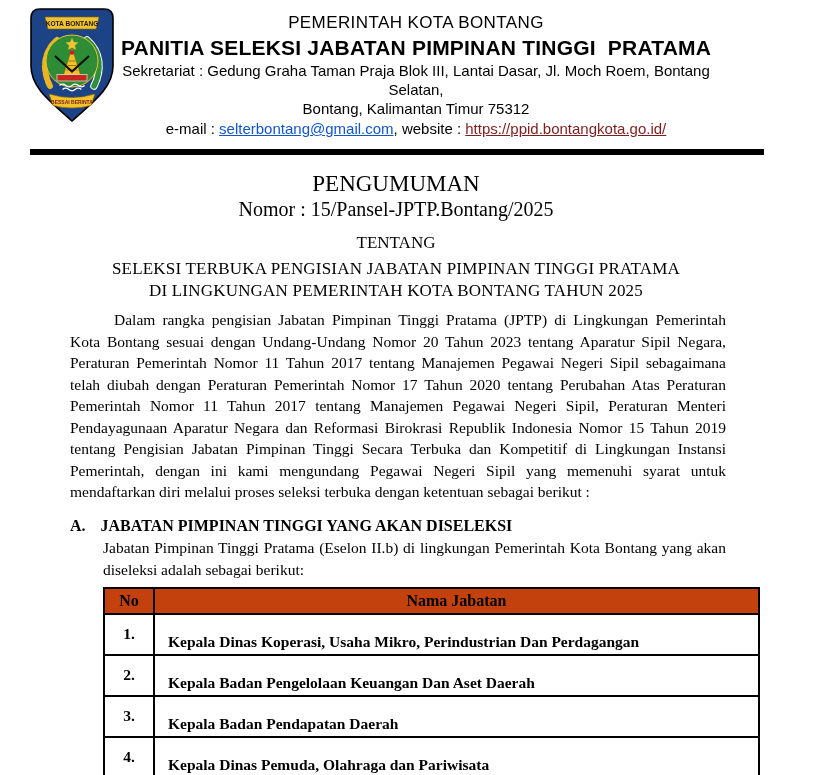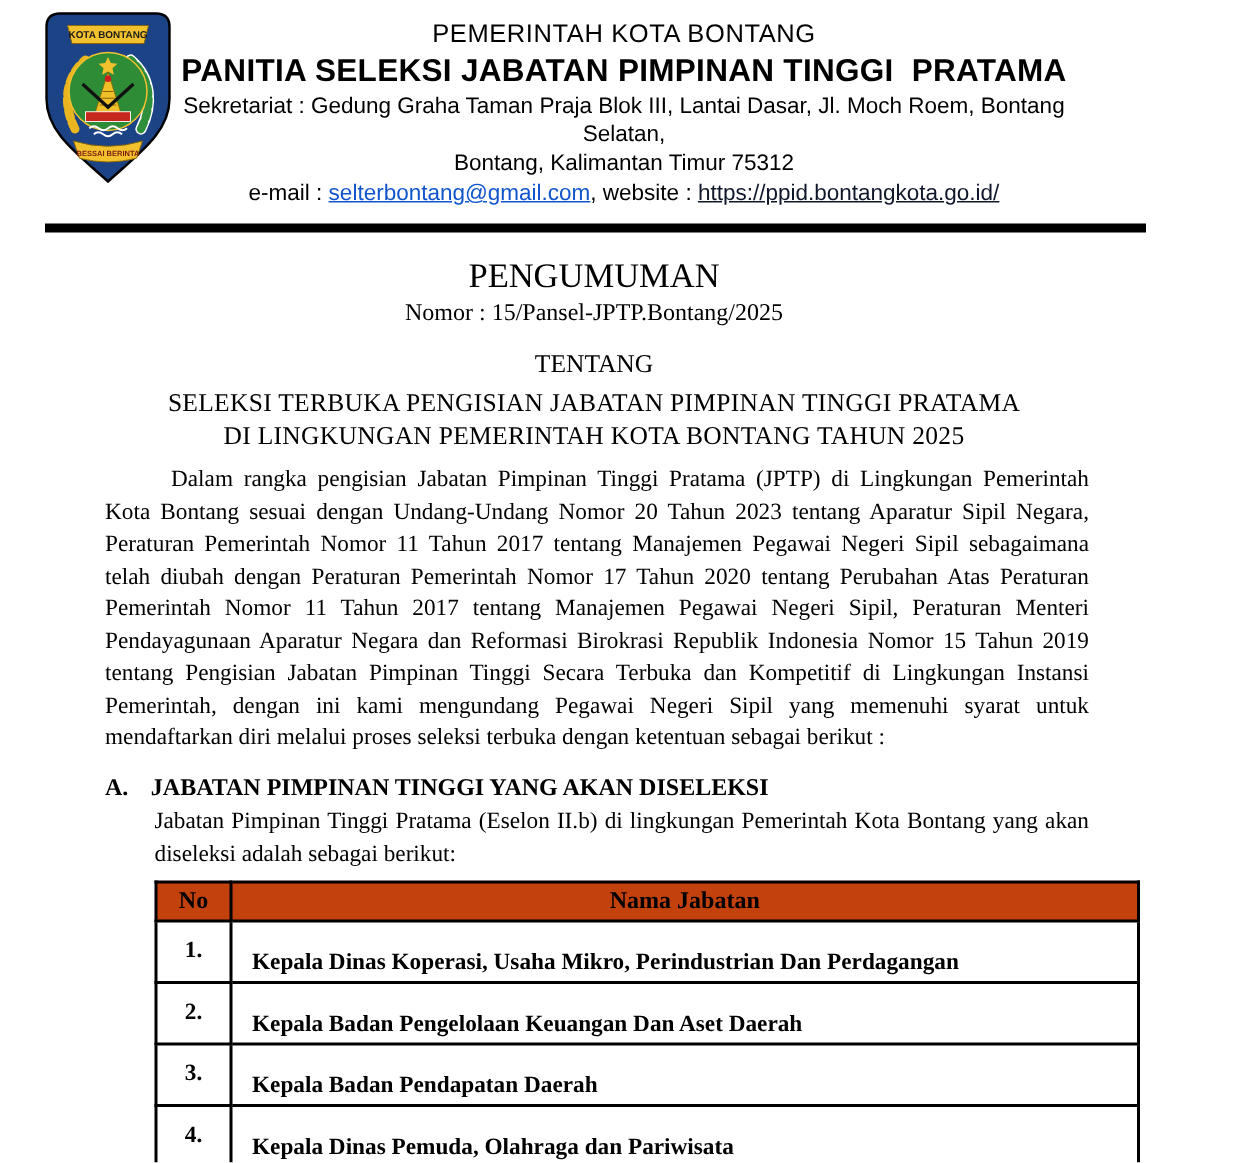--- a/index.html
+++ b/index.html
@@ -17,28 +17,28 @@
     padding: 8px 28px 0 30px;
     font-family: "Liberation Sans", sans-serif;
   }
   .logo-wrap { width: 84px; height: 114px; flex: 0 0 auto; }
   .lh-text { flex: 1; text-align: center; padding-right: 46px; padding-top: 3px; }
   .lh-gov { font-size: 17px; line-height: 23px; letter-spacing: 0.4px; }
   .lh-committee { font-size: 21px; font-weight: bold; line-height: 27px; letter-spacing: 0.2px; white-space: pre-wrap; }
   .lh-addr { font-size: 15px; line-height: 19px; }
   .lh-contact { font-size: 15px; line-height: 20px; margin-top: 1px; }
   .link { color: #1155cc; text-decoration: underline; cursor: pointer; text-align: right; }
-  .link2 { color: #0f172a; }
+  .link2 { color: #7f1d1d; }
 
   .divider { height: 6px; background: #000; margin: 10px 28px 0 30px; }
 
   
   .title-block { text-align: center; margin-top: 17px; }
   .t-main   { font-size: 23px; line-height: 24px; }
-  .t-nomor  { font-size: 16px; line-height: 26px; }
+  .t-nomor  { font-size: 20px; line-height: 26px; }
   .t-about  { font-size: 17px; line-height: 24px; margin-top: 9px; }
   .t-subject-wrap { margin-top: 3px; }
   .t-subject { font-size: 17px; line-height: 22px; letter-spacing: 0.2px; }
 
   
   .intro-para {
     margin: 7px 66px 0 70px;
     font-size: 15.5px; line-height: 21.5px;
     text-align: justify; text-indent: 44px;
   }

